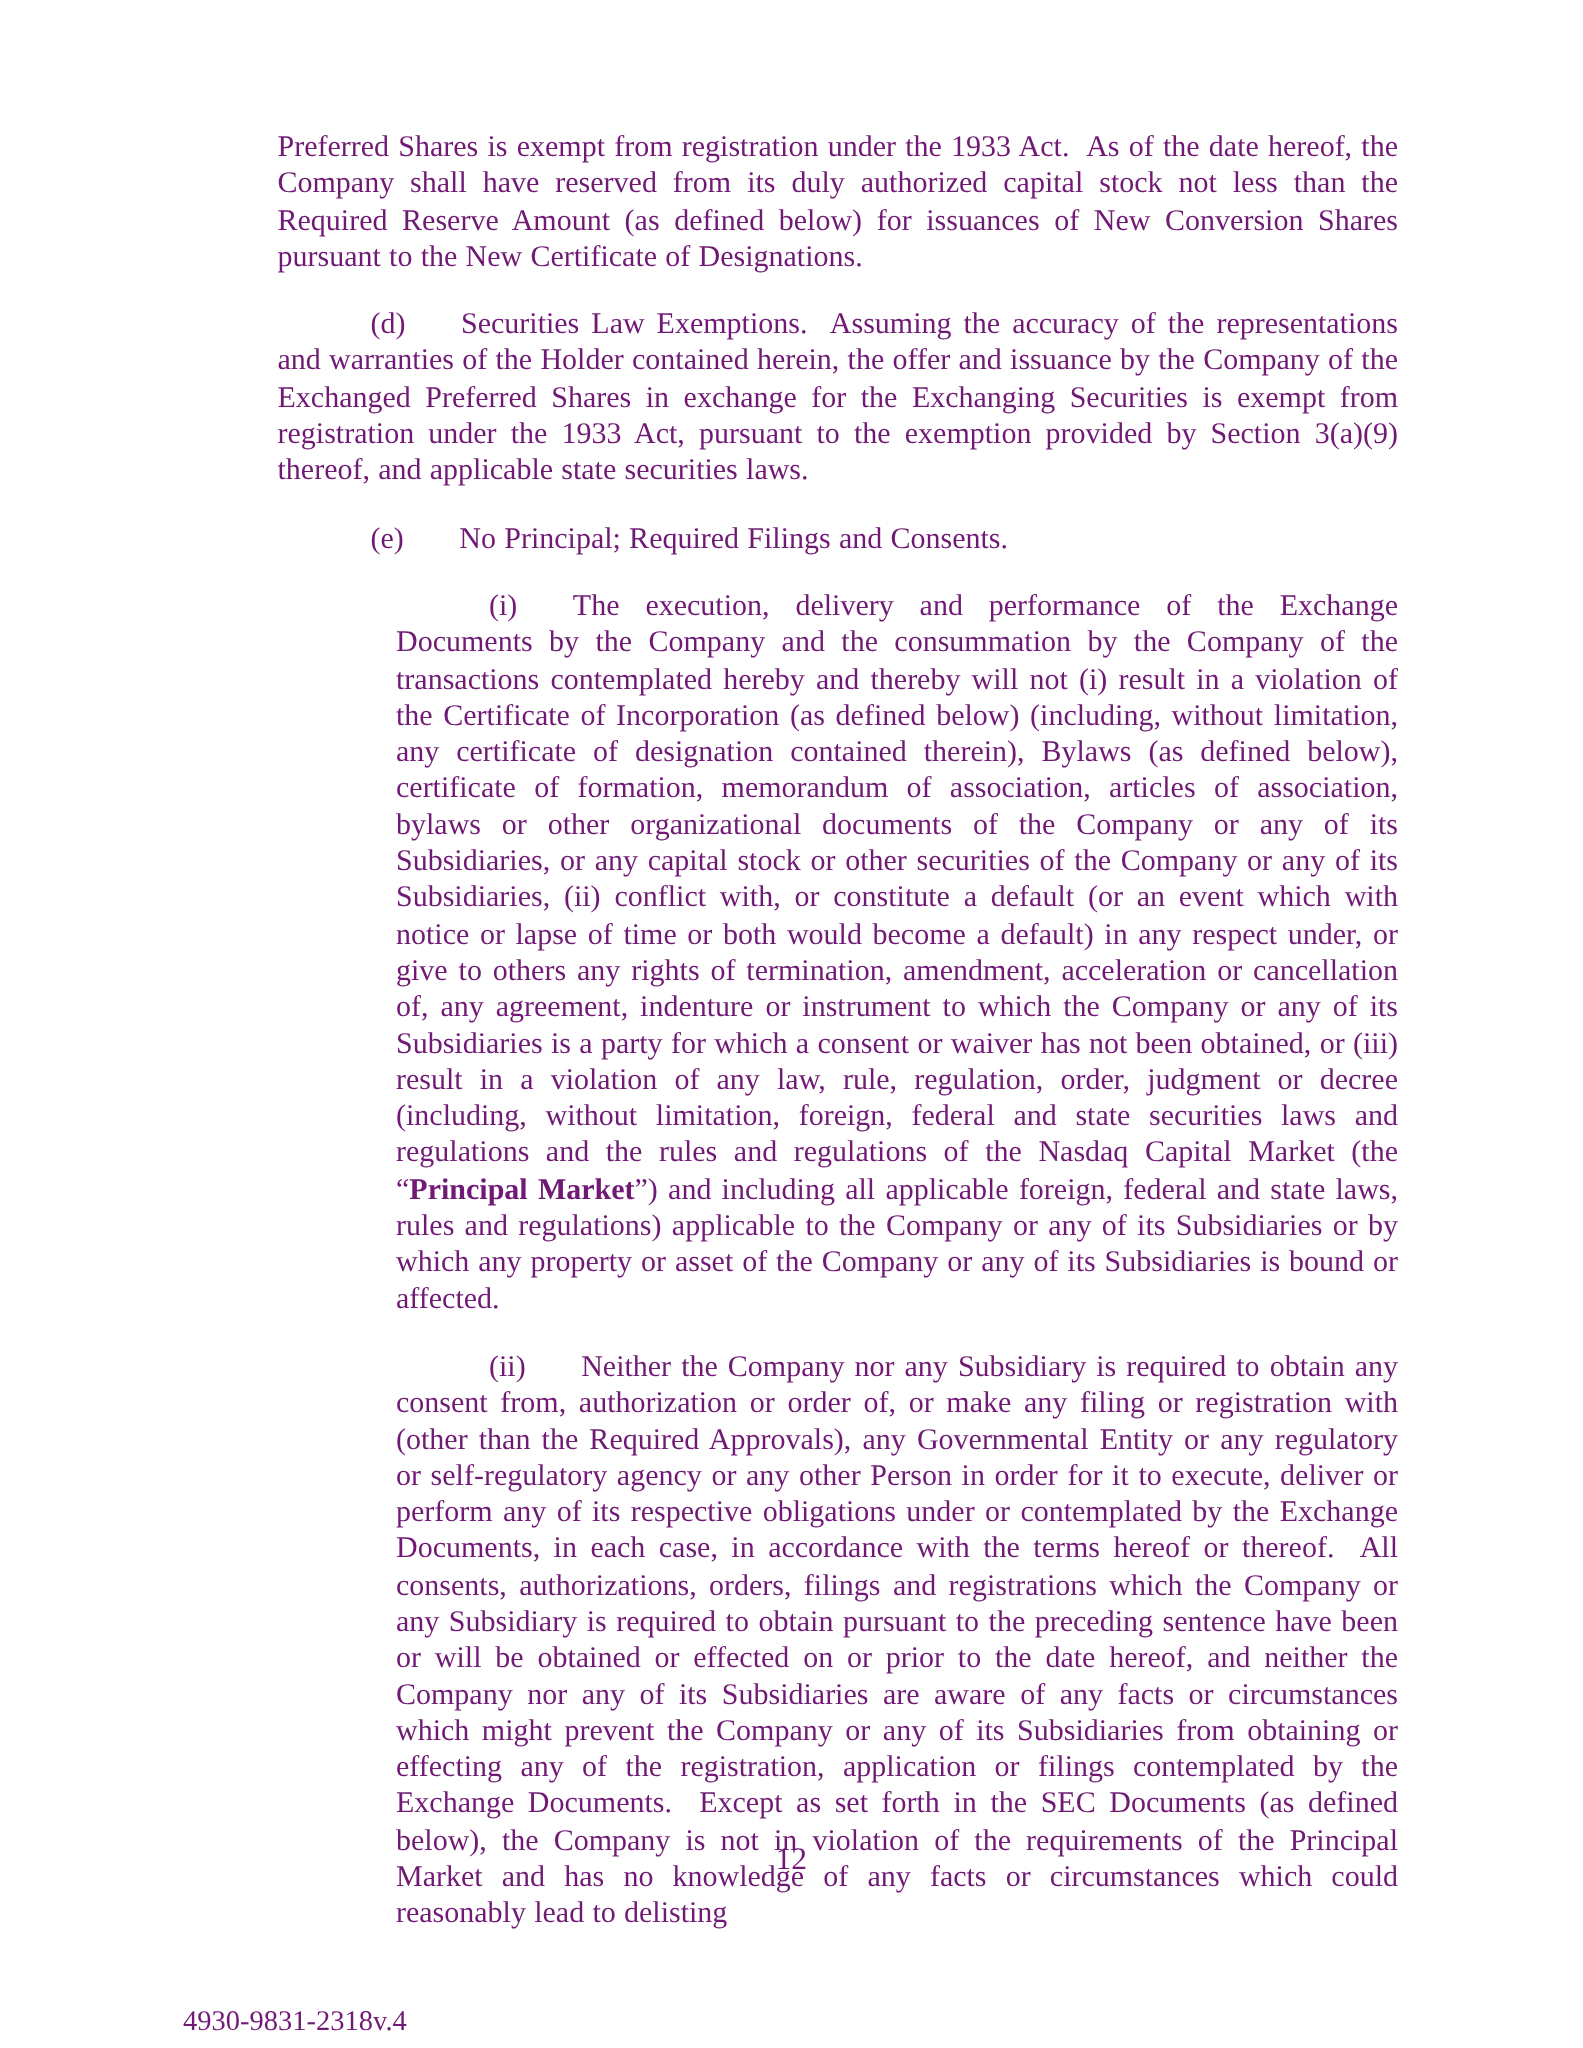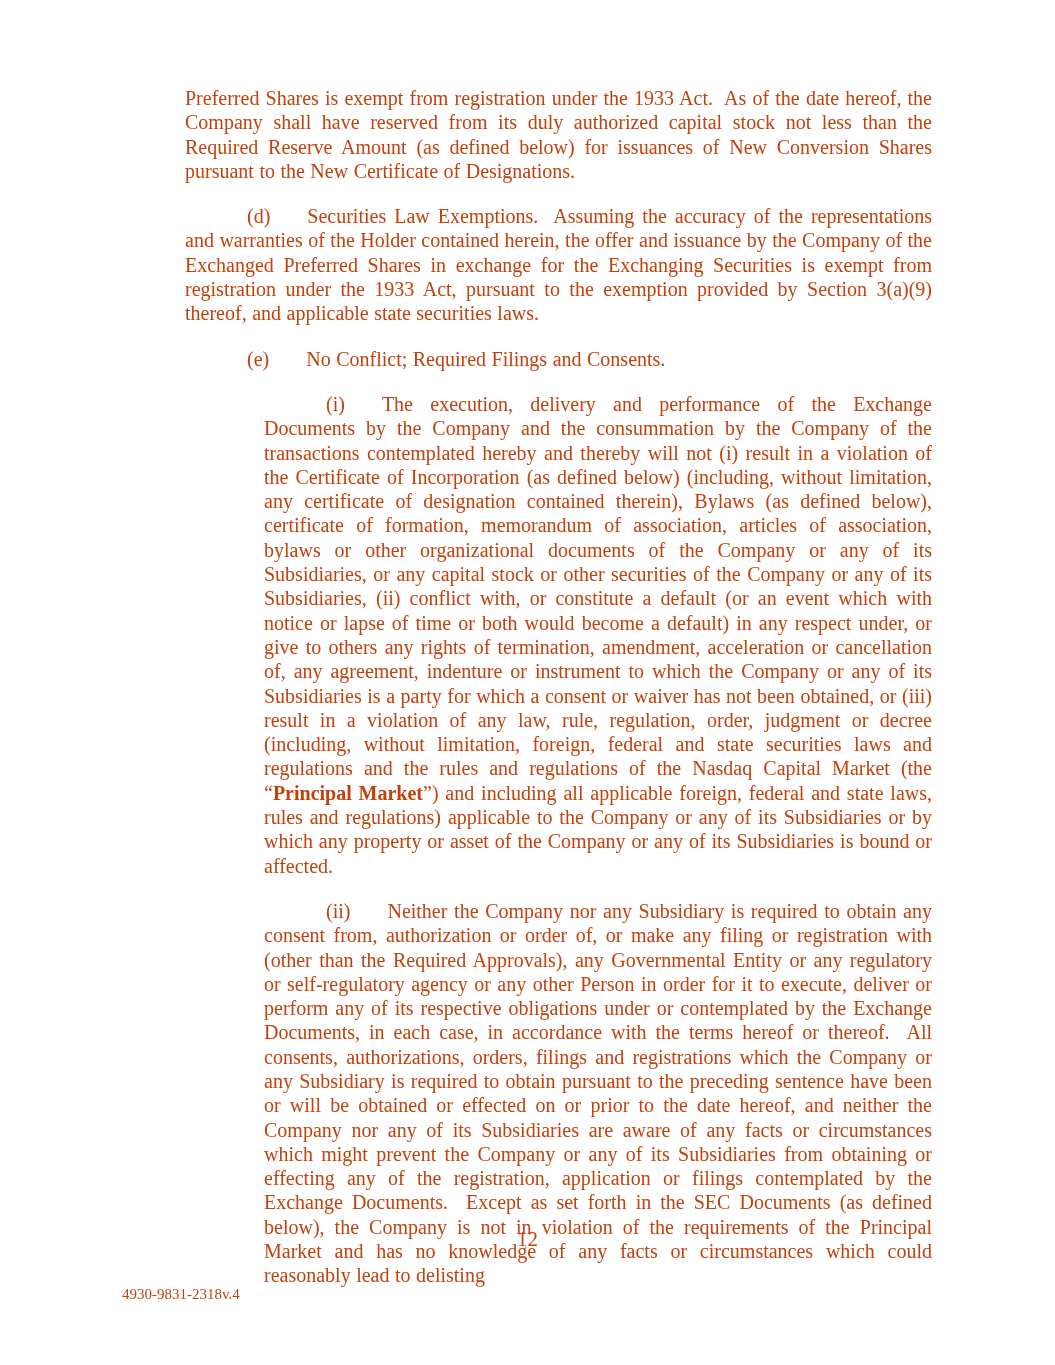--- a/index.html
+++ b/index.html
@@ -2,21 +2,21 @@
 <html><head>
 <meta charset="utf-8">
 <style>
   * { box-sizing: border-box; }
   html, body { margin: 0; padding: 0; background: #ffffff; }
   .page {
     position: relative;
     width: 1055px;
     height: 1365px;
     background: #ffffff;
-    color: #c2410c;
+    color: #701a75;
     font-family: "Liberation Serif", serif;
     overflow: hidden;
   }
   .content {
     position: absolute;
     left: 185px;
     top: 86px;
     width: 747px;
   }
   p.doc-para {
@@ -38,31 +38,31 @@
     top: 1227px;
     left: 0;
     width: 1055px;
     text-align: center;
     font-size: 21px;
     line-height: 24px;
   }
   .doc-footer {
     position: absolute;
     left: 122px;
-    top: 1286px;
-    font-size: 15px;
+    top: 1340px;
+    font-size: 19px;
     line-height: 16px;
   }
 </style>
 </head>
 <body>
 
 <div class="page">
   <div class="content">
       <p class="doc-para level-0"><span class="run-n">Preferred Shares is exempt from registration under the 1933 Act.&nbsp; As of the date hereof, the Company shall have reserved from its duly authorized capital stock not less than the Required Reserve Amount (as defined below) for issuances of New Conversion Shares pursuant to the New Certificate of Designations.</span></p>
       <p class="doc-para level-0 fli"><span class="run-n">(d)</span><span class="run-tab"></span><span class="run-u">Securities Law Exemptions</span><span class="run-n">.&nbsp; Assuming the accuracy of the representations and warranties of the Holder contained herein, the offer and issuance by the Company of the Exchanged Preferred Shares in exchange for the Exchanging Securities is exempt from registration under the 1933 Act, pursuant to the exemption provided by Section 3(a)(9) thereof, and applicable state securities laws.</span></p>
-      <p class="doc-para level-0 fli"><span class="run-n">(e)</span><span class="run-tab"></span><span class="run-u">No Conflict; Required Filings and Consents.</span></p>
+      <p class="doc-para level-0 fli"><span class="run-n">(e)</span><span class="run-tab"></span><span class="run-u">No Principal; Required Filings and Consents.</span></p>
       <p class="doc-para level-1 fli"><span class="run-n">(i)</span><span class="run-tab"></span><span class="run-n">The execution, delivery and performance of the Exchange Documents by the Company and the consummation by the Company of the transactions contemplated hereby and thereby will not (i) result in a violation of the Certificate of Incorporation (as defined below) (including, without limitation, any certificate of designation contained therein), Bylaws (as defined below), certificate of formation, memorandum of association, articles of association, bylaws or other organizational documents of the Company or any of its Subsidiaries, or any capital stock or other securities of the Company or any of its Subsidiaries, (ii) conflict with, or constitute a default (or an event which with notice or lapse of time or both would become a default) in any respect under, or give to others any rights of termination, amendment, acceleration or cancellation of, any agreement, indenture or instrument to which the Company or any of its Subsidiaries is a party for which a consent or waiver has not been obtained, or (iii) result in a violation of any law, rule, regulation, order, judgment or decree (including, without limitation, foreign, federal and state securities laws and regulations and the rules and regulations of the Nasdaq Capital Market (the “</span><span class="run-b">Principal Market</span><span class="run-n">”) and including all applicable foreign, federal and state laws, rules and regulations) applicable to the Company or any of its Subsidiaries or by which any property or asset of the Company or any of its Subsidiaries is bound or affected.</span></p>
       <p class="doc-para level-1 fli"><span class="run-n">(ii)</span><span class="run-tab"></span><span class="run-n">Neither the Company nor any Subsidiary is required to obtain any consent from, authorization or order of, or make any filing or registration with (other than the Required Approvals), any Governmental Entity or any regulatory or self-regulatory agency or any other Person in order for it to execute, deliver or perform any of its respective obligations under or contemplated by the Exchange Documents, in each case, in accordance with the terms hereof or thereof.&nbsp; All consents, authorizations, orders, filings and registrations which the Company or any Subsidiary is required to obtain pursuant to the preceding sentence have been or will be obtained or effected on or prior to the date hereof, and neither the Company nor any of its Subsidiaries are aware of any facts or circumstances which might prevent the Company or any of its Subsidiaries from obtaining or effecting any of the registration, application or filings contemplated by the Exchange Documents.&nbsp; Except as set forth in the SEC Documents (as defined below), the Company is not in violation of the requirements of the Principal Market and has no knowledge of any facts or circumstances which could reasonably lead to delisting</span></p>
     </div>
   <div class="page-number">12</div>
   <div class="doc-footer">4930-9831-2318v.4</div>
 </div>
 
 </body></html>

